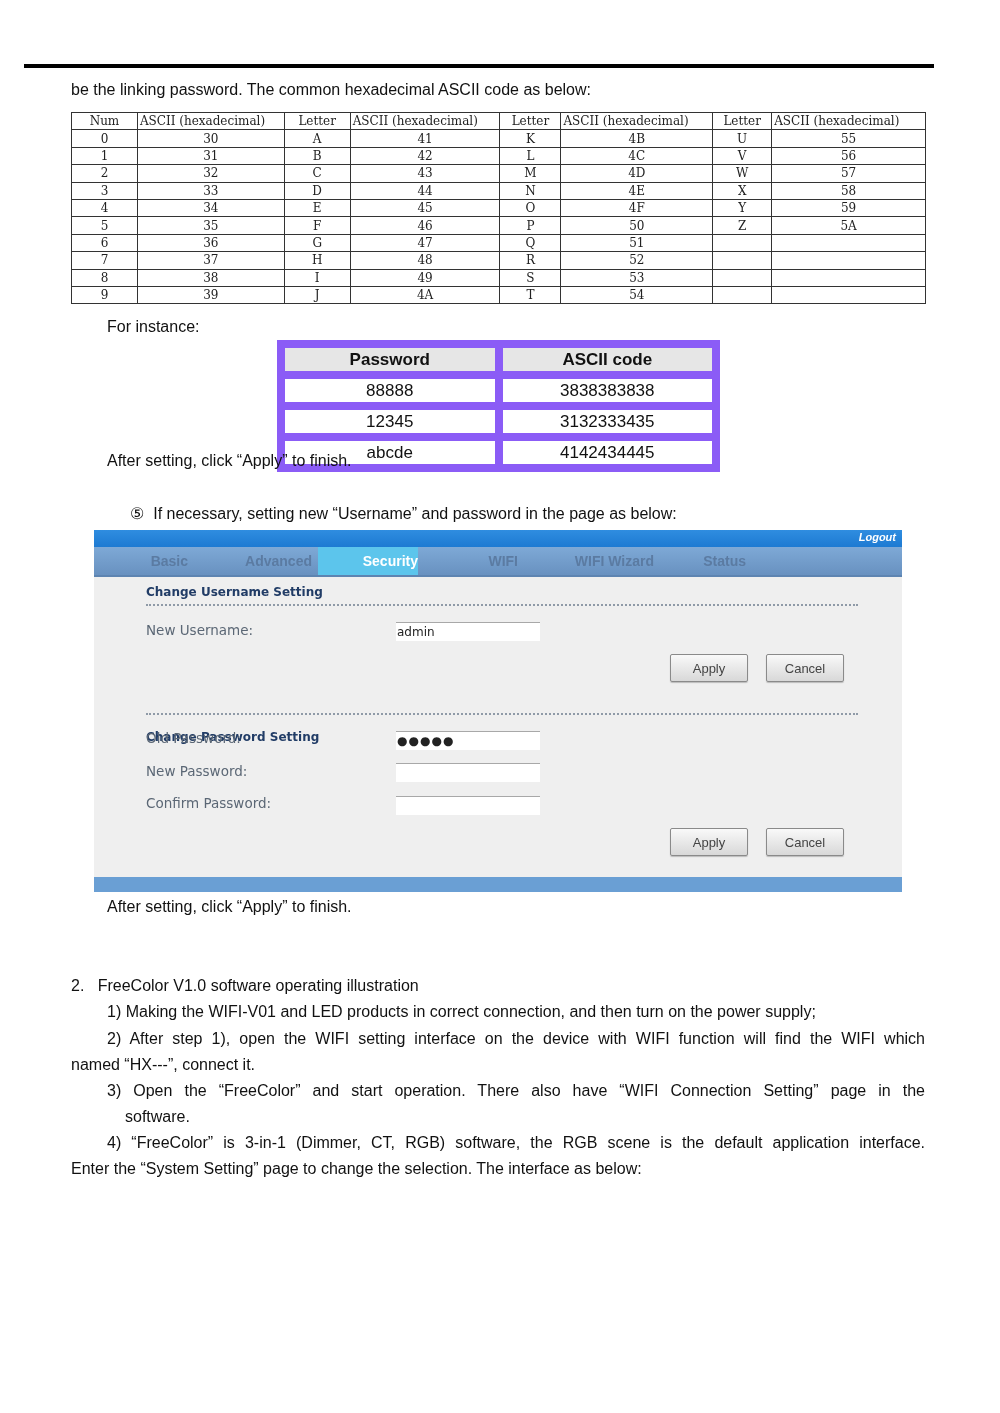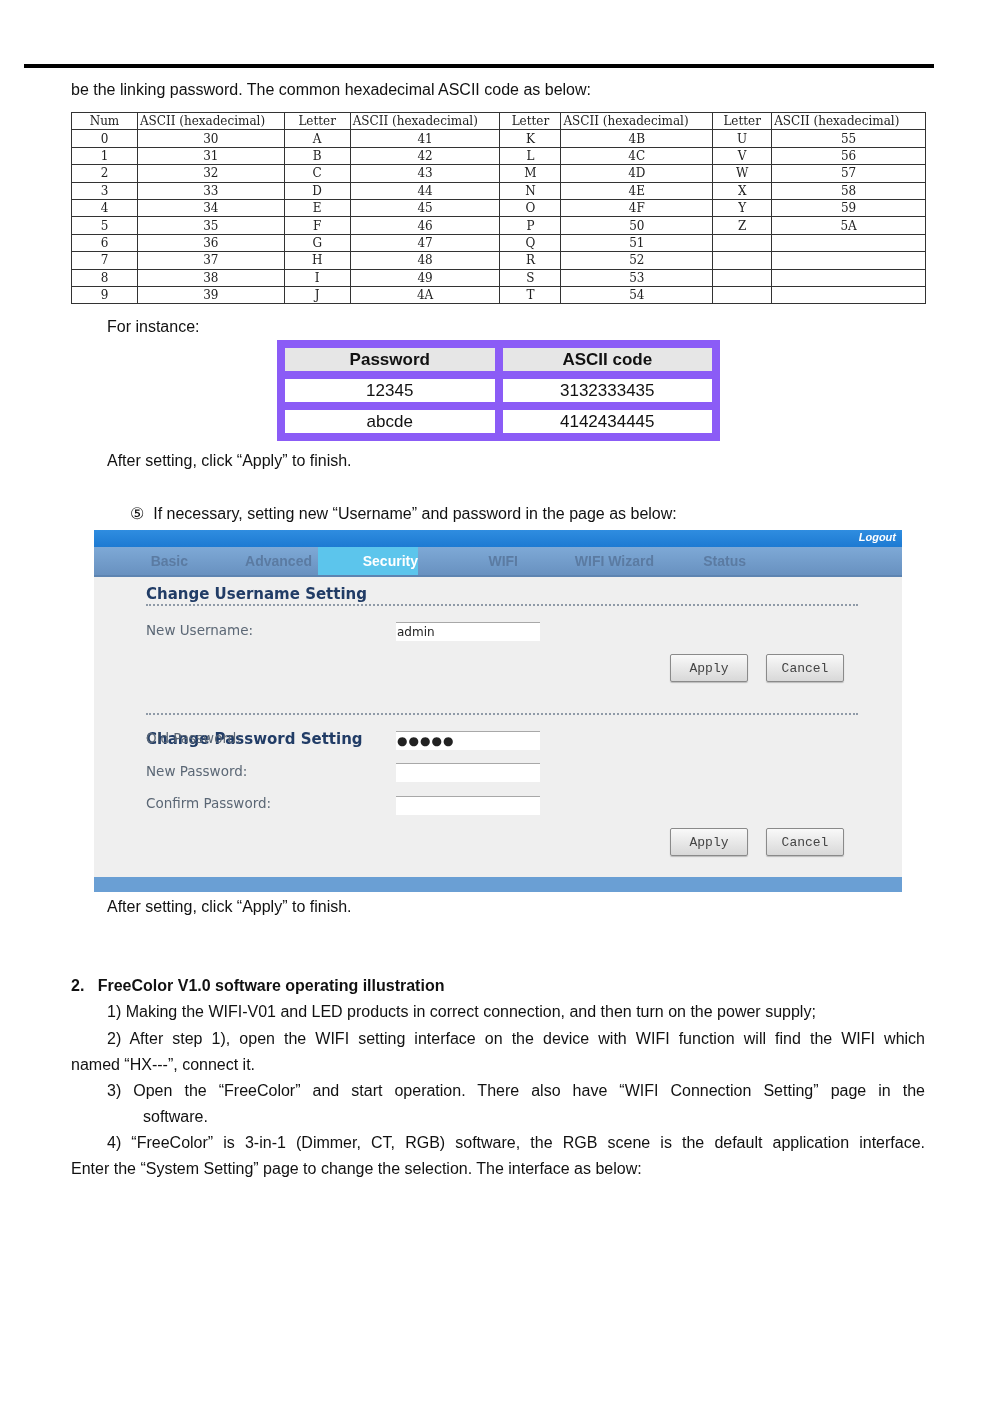--- a/index.html
+++ b/index.html
@@ -15,28 +15,28 @@
   table.pw { position: absolute; left: 277px; top: 340px; width: 443px; border-collapse: collapse; border: 2px solid #000; font-size: 17px; }
   table.pw th, table.pw td { border: 8px solid #8b5cf6; height: 23px; text-align: center; padding: 0; }
   table.pw th { background: #e6e6e6; font-weight: bold; }
   
   .router { position: absolute; left: 94px; top: 530px; width: 808px; height: 362px; background: #efefef; }
   .router .topbar { position: absolute; left: 0; top: 0; width: 808px; height: 17px; background: linear-gradient(#2f8de0, #1d7ad2); }
   .router .logout { position: absolute; right: 6px; top: 1px; font-size: 11px; font-style: italic; font-weight: bold; color: #ffffff; cursor: pointer; }
   .router .tabs { position: absolute; left: 0; top: 17px; width: 808px; height: 28px; background: linear-gradient(#7ea9d6, #6891c0); border-bottom: 2px solid #5d84b1; }
   .router .tab { position: absolute; top: 0; height: 28px; line-height: 28px; font-size: 14px; font-weight: bold; color: #5b7ba2; text-align: right; cursor: pointer; }
   .router .tab.active { background: #5cc5ec; color: #ffffff; }
-  .router .sec-title { position: absolute; left: 52px; font-family: "DejaVu Sans", sans-serif; font-size: 15px; font-weight: bold; color: #213c66; }
+  .router .sec-title { position: absolute; left: 52px; font-family: "DejaVu Sans", sans-serif; font-size: 12px; font-weight: bold; color: #213c66; }
   .router .dots { position: absolute; left: 52px; width: 712px; height: 0; border-top: 2px dotted #8f9aa7; }
   .router .lbl { position: absolute; left: 52px; font-family: "DejaVu Sans", sans-serif; font-size: 13.5px; color: #5b6775; }
   .router .inp { position: absolute; left: 302px; width: 144px; height: 19px; background: #ffffff; border-top: 1.5px solid #a8a8a8; font-family: "DejaVu Sans", sans-serif; font-size: 12px; line-height: 19px; padding-left: 1px; box-sizing: border-box; color: #222; }
   .router .inp.pw { font-weight: bold; letter-spacing: 1px; }
-  .router .btn { position: absolute; width: 78px; height: 28px; background: linear-gradient(#f9f9f9, #d8d8d8); border: 1px solid #8a8a8a; border-radius: 2px; box-shadow: 0 1px 1px #bbb; font-family: Liberation Mono, monospace; font-size: 13px; color: #444; text-align: center; line-height: 28px; cursor: pointer; box-sizing: border-box; }
+  .router .btn { position: absolute; width: 78px; height: 28px; background: linear-gradient(#f9f9f9, #d8d8d8); border: 1px solid #8a8a8a; border-radius: 2px; box-shadow: 0 1px 1px #bbb; font-family: Liberation Sans, sans-serif; font-size: 13px; color: #444; text-align: center; line-height: 28px; cursor: pointer; box-sizing: border-box; }
   .router .footer { position: absolute; left: 0; bottom: 0; width: 808px; height: 15px; background: #6a9fd4; }
-  .bold { font-weight: bold; }
+  .bold { font-weight: normal; }
 </style>
 </head>
 <body>
 
 <div class="top-rule"></div>
 
 <div class="p" style="left:71px; top:80px;">be the linking password. The common hexadecimal ASCII code as below:</div>
 
 <table class="ascii">
   <colgroup>
@@ -173,20 +173,24 @@
       <col style="width:50%">
     </colgroup>
   <thead>
     <tr>
       <th>Password</th>
       <th>ASCII code</th>
     </tr>
   </thead>
   <tbody>
     <tr>
+      <td>88888</td>
+      <td>3838383838</td>
+    </tr>
+    <tr>
       <td>12345</td>
       <td>3132333435</td>
     </tr>
     <tr>
       <td>abcde</td>
       <td>4142434445</td>
     </tr>
   </tbody>
 </table>
 
@@ -232,15 +236,15 @@
 
 <div class="p" style="left:107px; top:897px;">After setting, click “Apply” to finish.</div>
 
 <div class="p bold" style="left:71px; top:976px;">
   <span>2.</span>&nbsp;&nbsp;&nbsp;<span>FreeColor V1.0 software operating illustration</span>
 </div>
 <div class="p" style="left:107px; top:1002px;">1) Making the WIFI-V01 and LED products in correct connection, and then turn on the power supply;</div>
 <div class="p" style="left:107px; top:1029px; width:818px; text-align:justify; text-align-last:justify;">2) After step 1), open the WIFI setting interface on the device with WIFI function will find the WIFI which</div>
 <div class="p" style="left:71px; top:1055px;">named “HX---”, connect it.</div>
 <div class="p" style="left:107px; top:1081px; width:818px; text-align:justify; text-align-last:justify;">3) Open the “FreeColor” and start operation. There also have “WIFI Connection Setting” page in the</div>
-<div class="p" style="left:143px; top:1107px;text-align:center;">software.</div>
+<div class="p" style="left:125px; top:1107px;text-align:center;">software.</div>
 <div class="p" style="left:107px; top:1133px; width:818px; text-align:justify; text-align-last:justify;">4) “FreeColor” is 3-in-1 (Dimmer, CT, RGB) software, the RGB scene is the default application interface.</div>
 <div class="p" style="left:71px; top:1159px;">Enter the “System Setting” page to change the selection. The interface as below:</div>
 
 </body></html>

